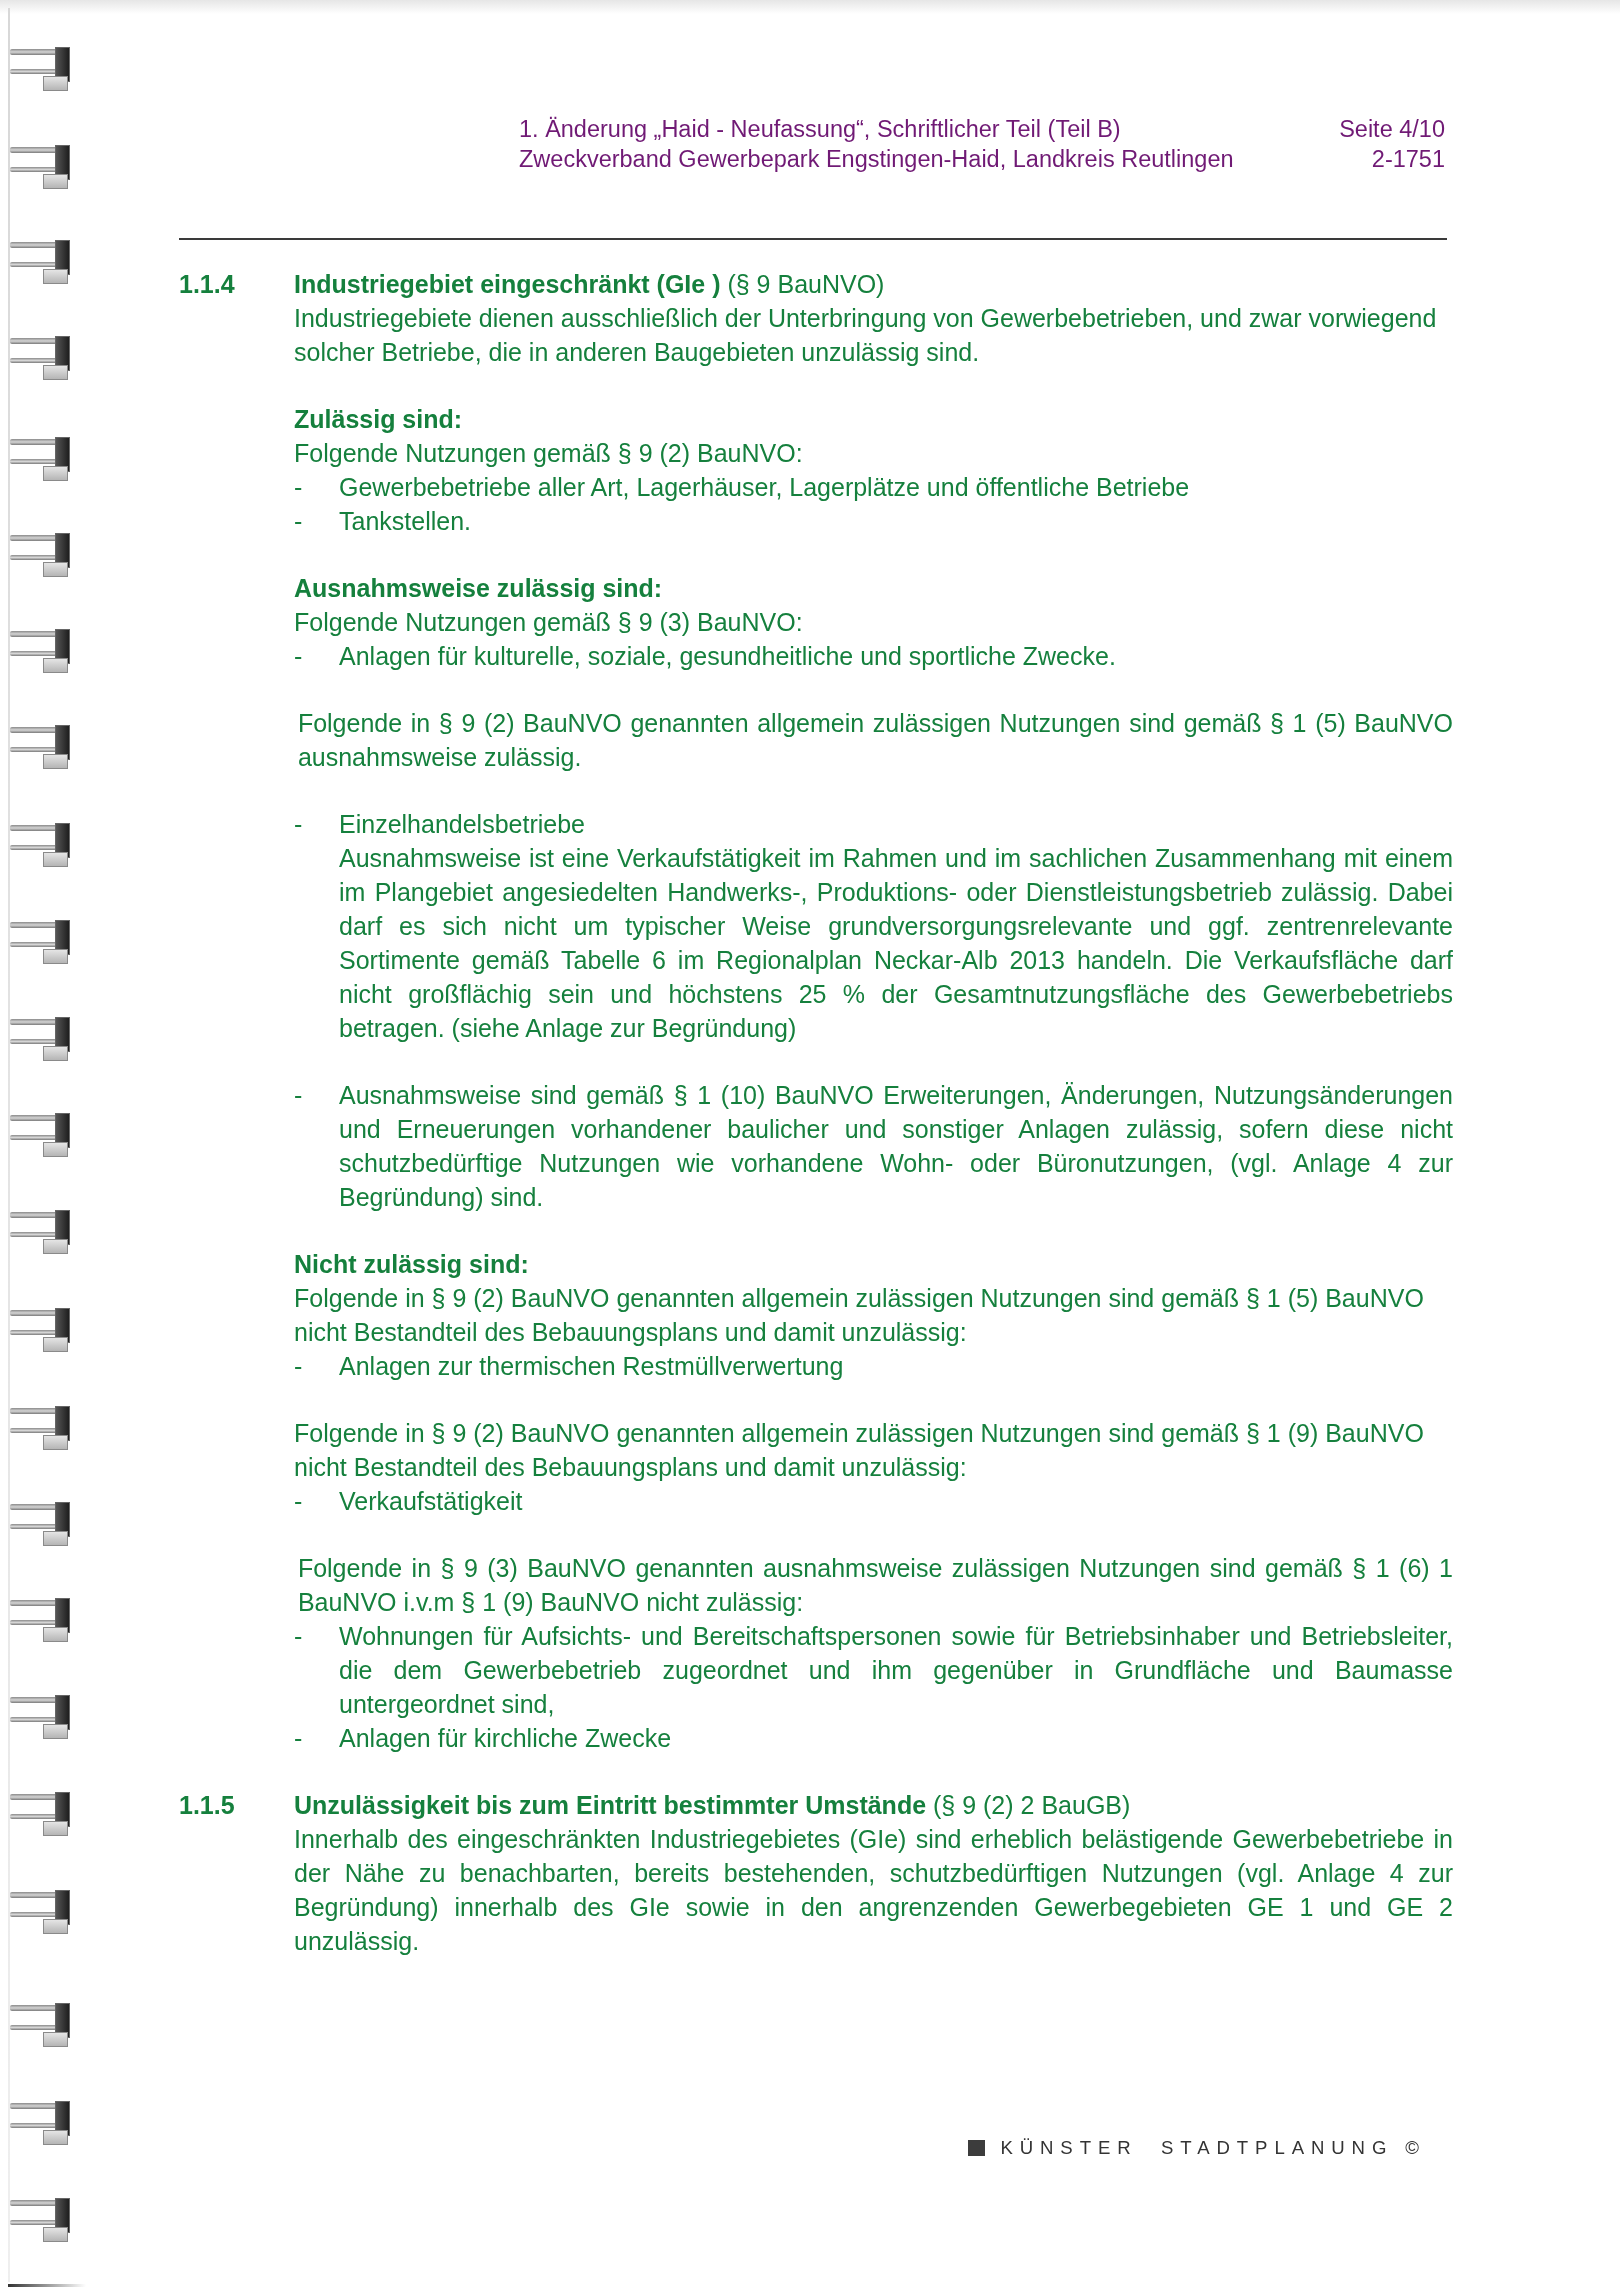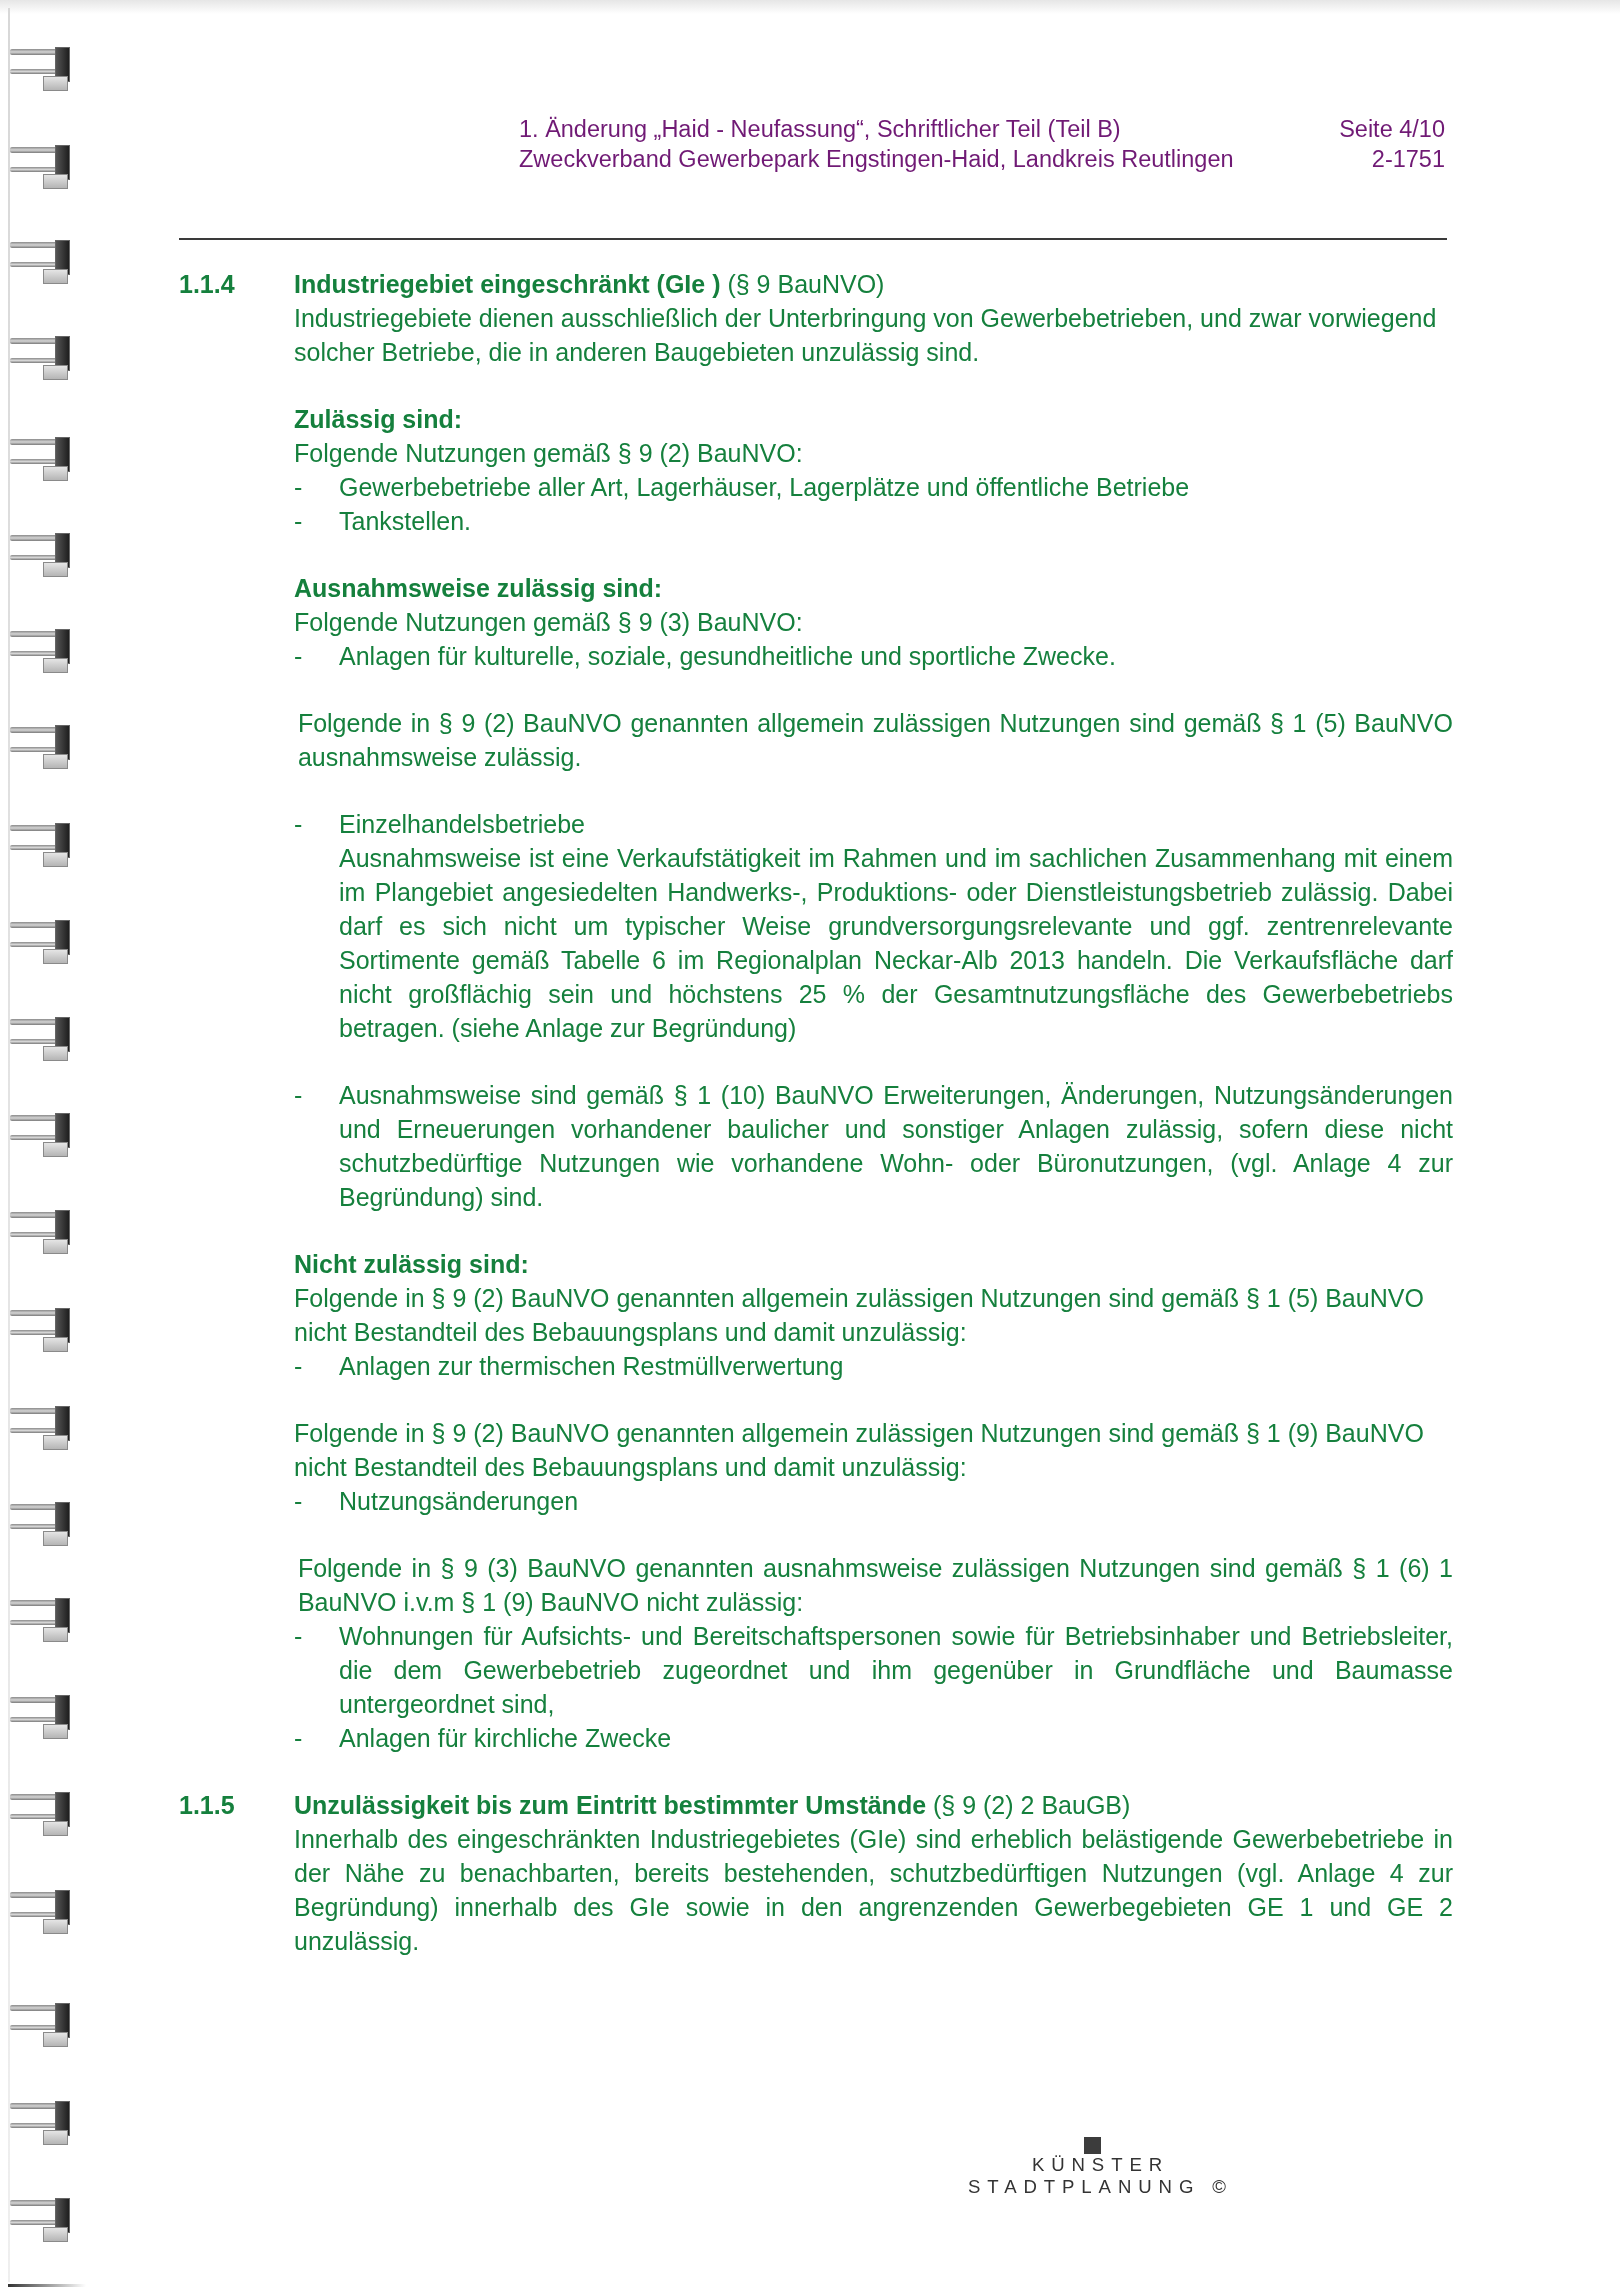--- a/index.html
+++ b/index.html
@@ -60,21 +60,21 @@
   .sec-title b { font-weight: bold; }
   .block-gap { height: 33px; }
   .sub-heading { font-weight: bold; }
   .list-item { display: flex; }
   .dash { width: 45px; flex: none; }
   .justify { text-align: justify; }
   .para-indent { padding-left: 3.9px; }
 
   .footer {
     position: absolute; left: 968px; top: 2137px; font-size: 18.6px;
-    letter-spacing: 6.9px; color: #333; white-space: nowrap; display: flex; align-items: center; flex-direction: column;
+    letter-spacing: 6.9px; color: #333; white-space: nowrap; display: flex; align-items: center;
   }
   .footer .sq { width: 16.7px; height: 16.7px; background: #3c3c3c; margin-right: 15.7px; display: inline-block; }
   .footer .gap { display: inline-block; width: 23.5px; }
 </style>
 </head>
 <body>
 
 <div class="top-shade"></div>
 <div class="left-edge"></div>
 <div class="bottom-edge"></div>
@@ -283,21 +283,21 @@
       <div>Folgende in § 9 (2) BauNVO genannten allgemein zulässigen Nutzungen sind gemäß § 1 (5) BauNVO nicht Bestandteil des Bebauungsplans und damit unzulässig:</div>
       <div class="list-item">
           <span class="dash">-</span>
           <span>Anlagen zur thermischen Restmüllverwertung</span>
         </div>
 
       <div class="block-gap"></div>
       <div>Folgende in § 9 (2) BauNVO genannten allgemein zulässigen Nutzungen sind gemäß § 1 (9) BauNVO nicht Bestandteil des Bebauungsplans und damit unzulässig:</div>
       <div class="list-item">
           <span class="dash">-</span>
-          <span>Nutzungsänderungen</span>
+          <span>Verkaufstätigkeit</span>
         </div>
 
       <div class="block-gap"></div>
       <div class="justify para-indent">Folgende in § 9 (3) BauNVO genannten ausnahmsweise zulässigen Nutzungen sind gemäß § 1 (6) 1 BauNVO i.v.m § 1 (9) BauNVO nicht zulässig:</div>
       <div class="list-item">
           <span class="dash">-</span>
           <span class="justify">Wohnungen für Aufsichts- und Bereitschaftspersonen sowie für Betriebsinhaber und Betriebsleiter, die dem Gewerbebetrieb zugeordnet und ihm gegenüber in Grundfläche und Baumasse untergeordnet sind,</span>
         </div>
       <div class="list-item">
           <span class="dash">-</span>

